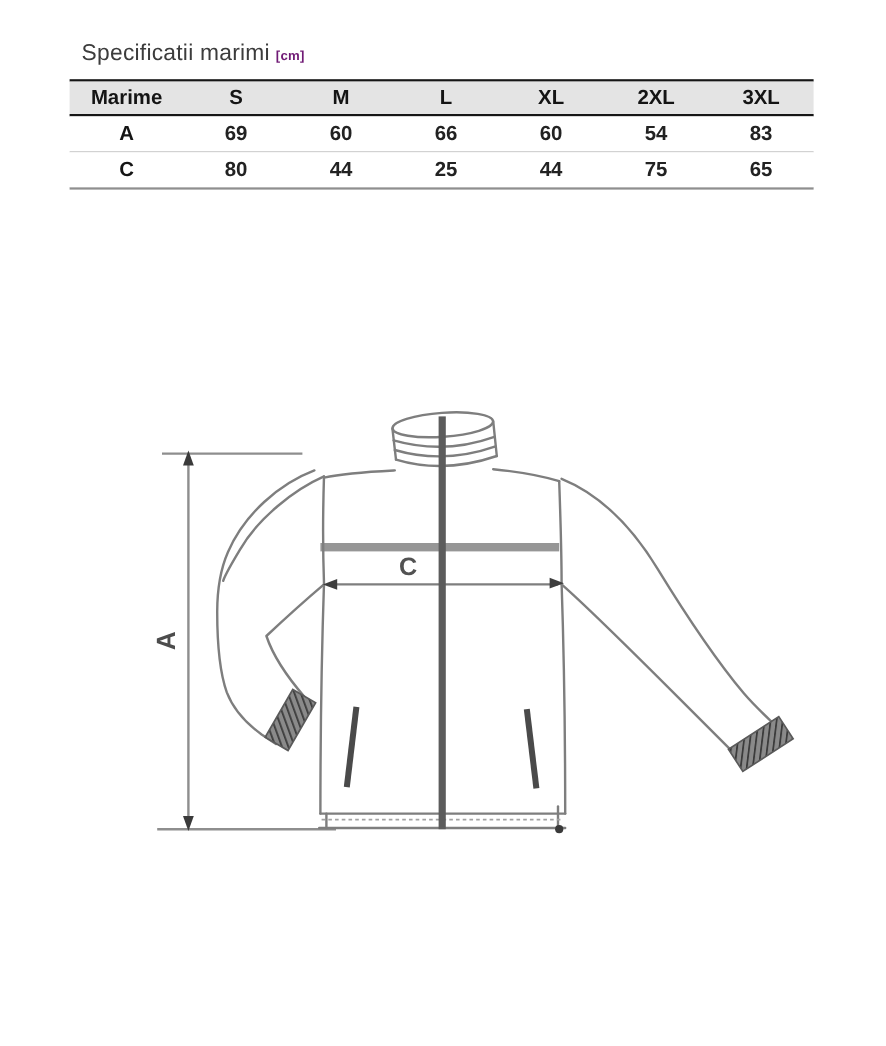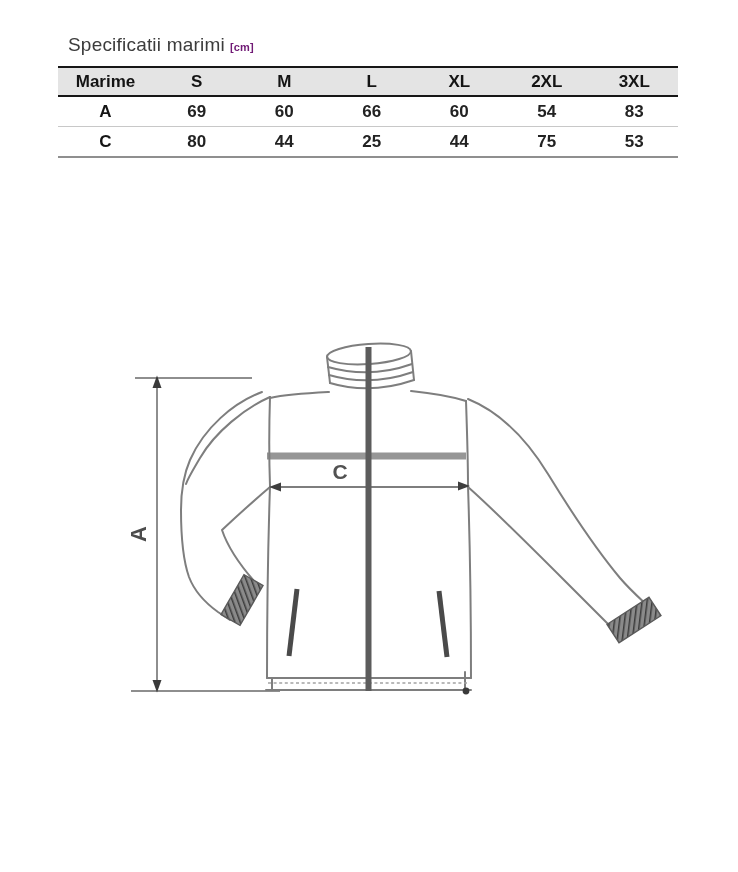--- a/index.html
+++ b/index.html
@@ -55,21 +55,21 @@
     <div class="cell">54</div>
     <div class="cell">83</div>
   </div>
   <div class="t-row t-data">
     <div class="cell c0 row-label">C</div>
     <div class="cell">80</div>
     <div class="cell">44</div>
     <div class="cell">25</div>
     <div class="cell">44</div>
     <div class="cell">75</div>
-    <div class="cell">53</div>
+    <div class="cell">65</div>
   </div>
 </div>
 
 <svg class="drawing" viewBox="110 325 620 385">
   <defs>
     <pattern id="hatch" width="5" height="5" patternUnits="userSpaceOnUse" patternTransform="rotate(40)">
       <rect width="5" height="5" fill="#8a8a8a"></rect>
       <line x1="0" y1="0" x2="0" y2="5" stroke="#3c3c3c" stroke-width="3"></line>
     </pattern>
   </defs>

